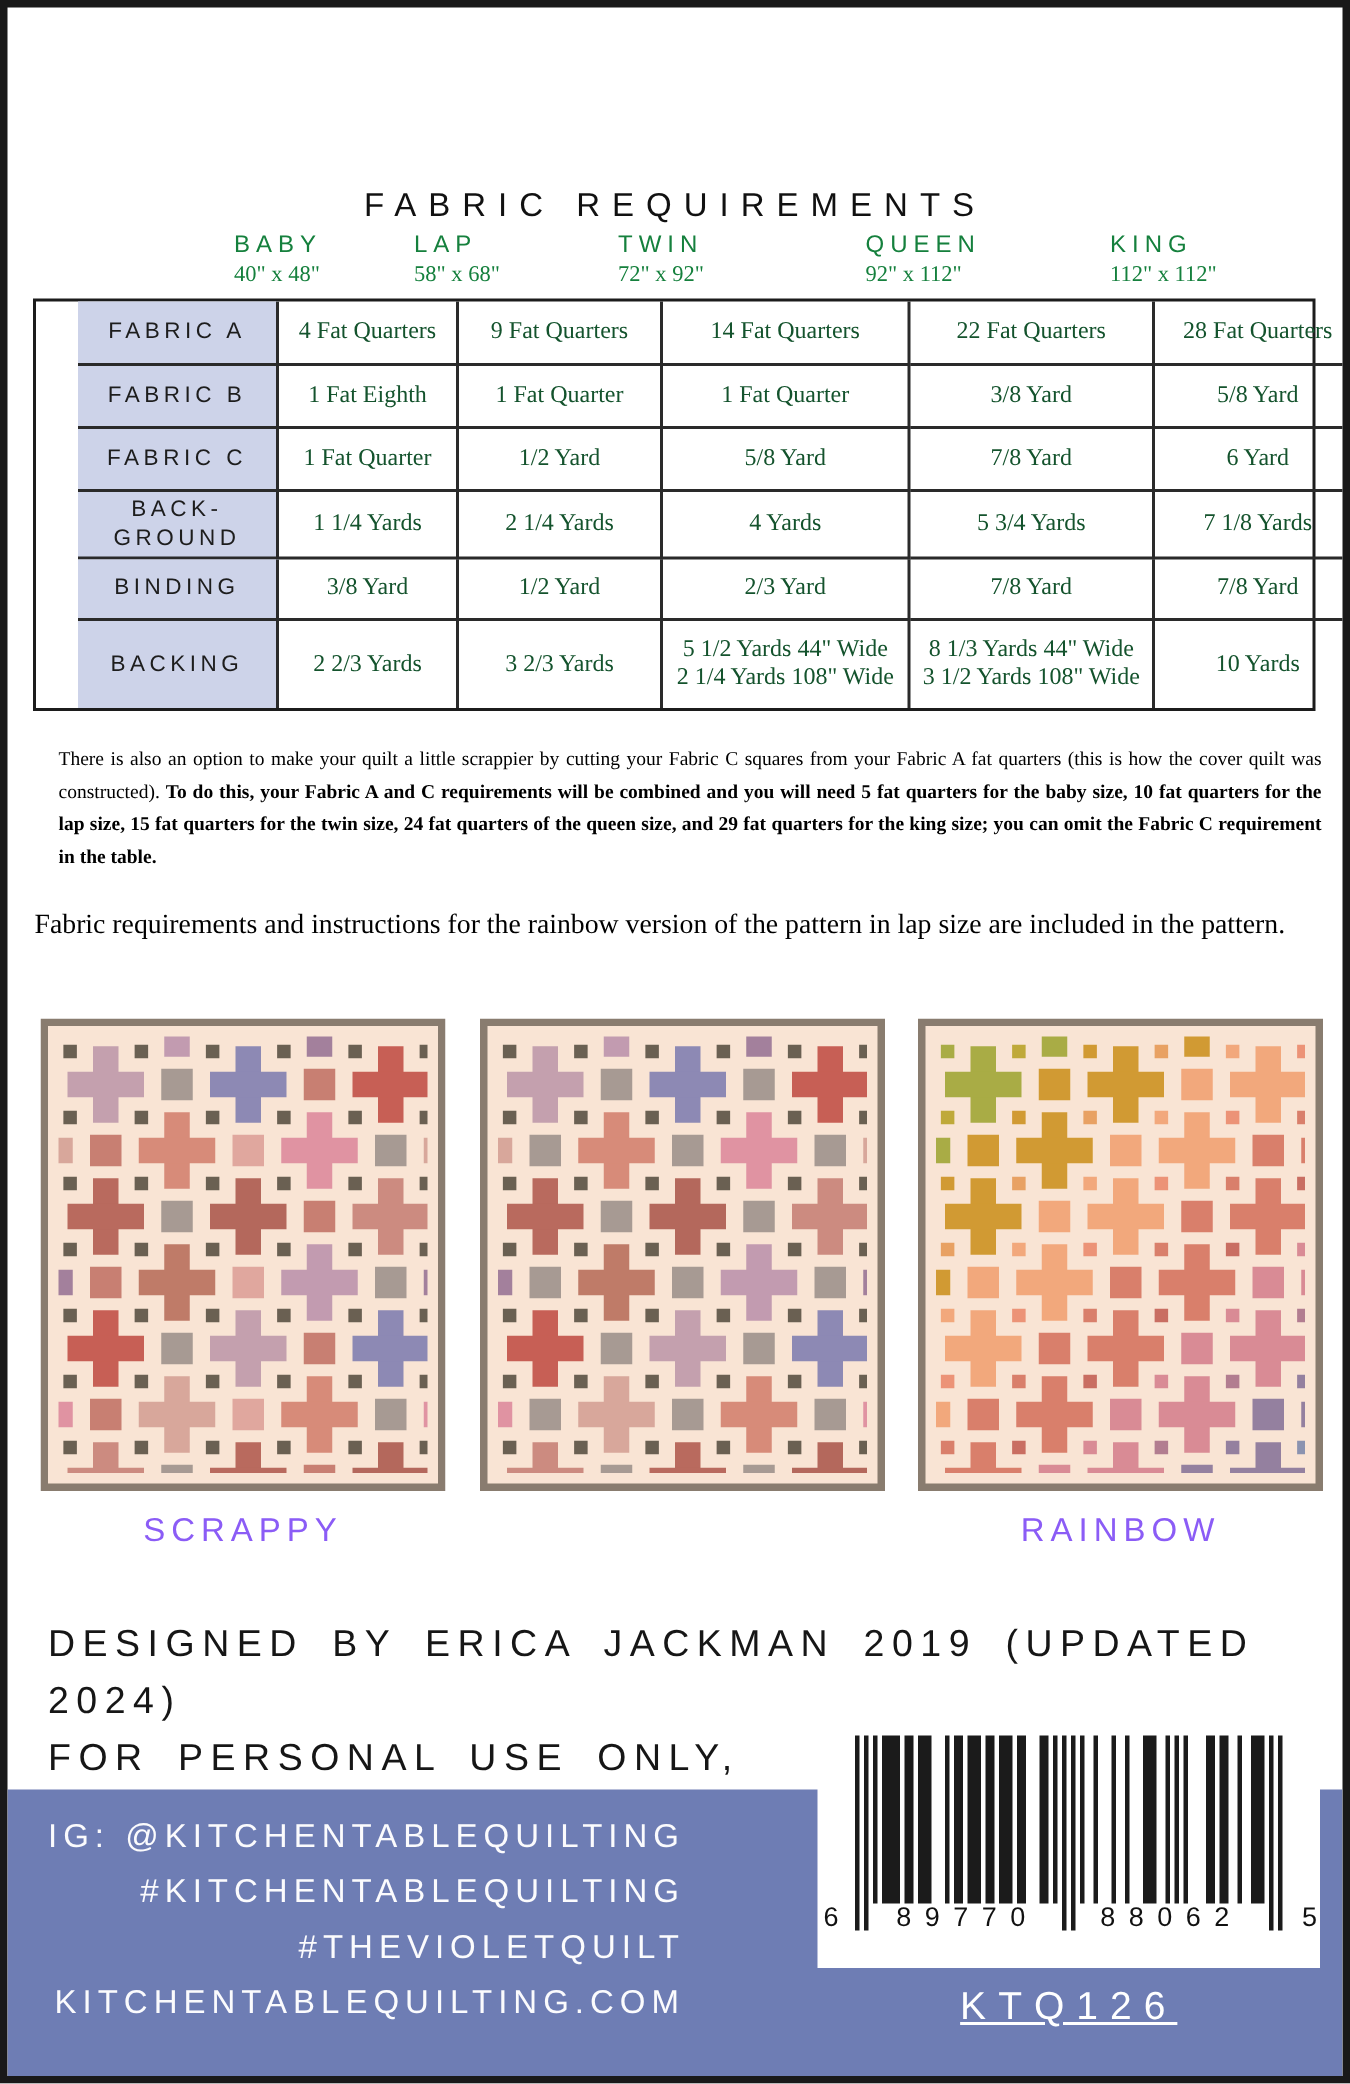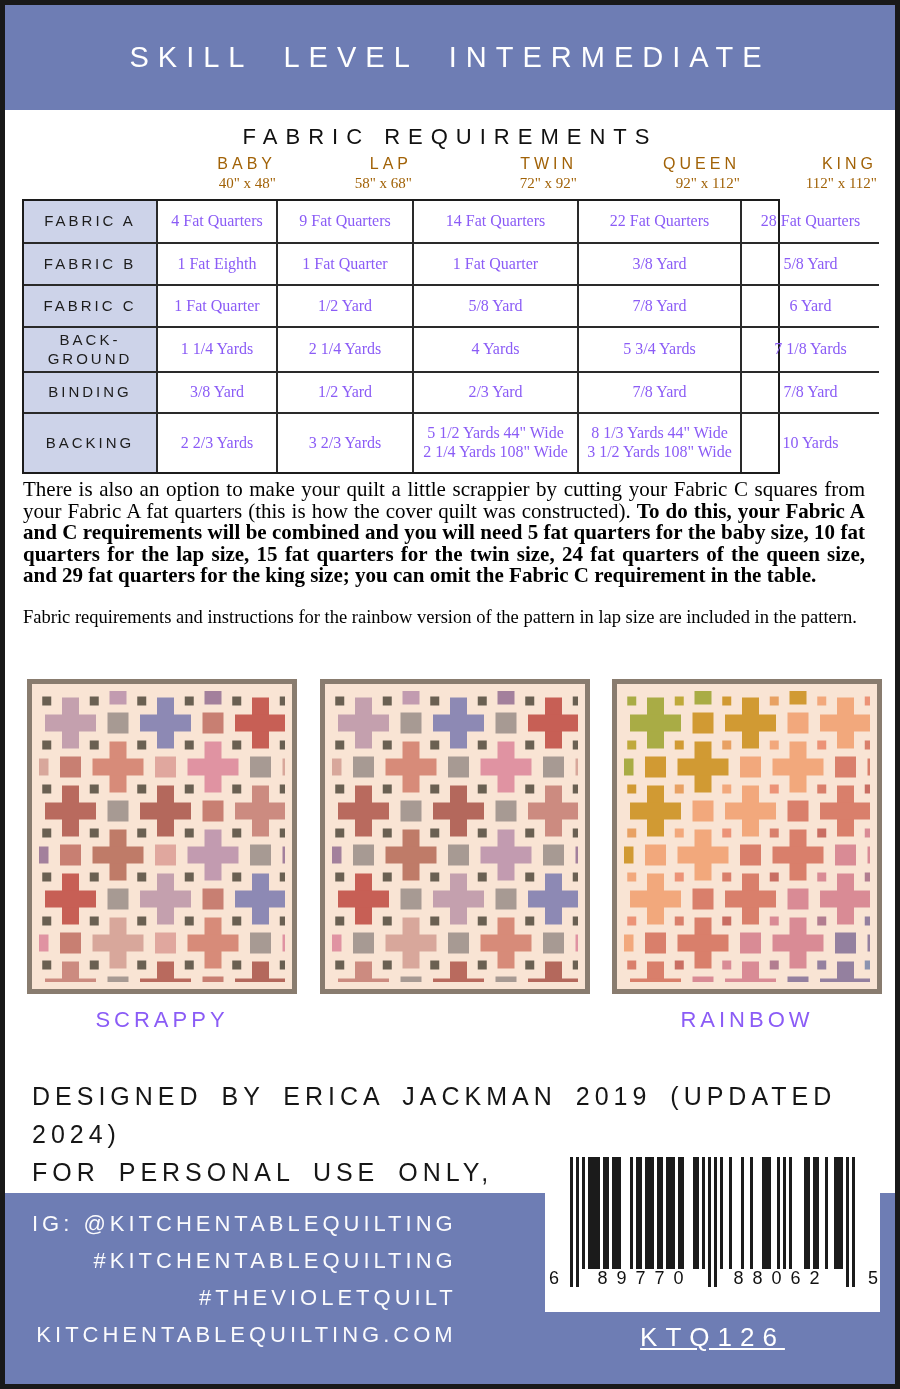--- a/index.html
+++ b/index.html
@@ -19,49 +19,49 @@
   
   .fr-heading{
     position:absolute;left:0;top:119px;width:890px;text-align:center;
     font-size:22px;letter-spacing:8px;color:#111;font-weight:500;
   }
   
   .sizehead{
     position:absolute;left:17px;top:150px;width:855px;
     display:grid;grid-template-columns:134px 120px 136px 165px 163px 137px;
   }
-  .shcell{text-align:right;color:#a16207;}
+  .shcell{text-align:left;color:#15803d;}
   .shname{font-size:16px;letter-spacing:4px;font-weight:500;}
   .shdims{font-family:"Liberation Serif", serif;font-size:15px;margin-top:2px;}
   
   .fr-table{
-    position:absolute;left:17px;top:194px;width:758px;
+    position:absolute;left:17px;top:194px;width:855px;
     display:grid;grid-template-columns:134px 120px 136px 165px 163px 137px;
     grid-template-rows:43px 42px 42px 45px 41px 58px;
-    border:2px solid #1c1c1c;box-sizing:border-box;background:#fff;
+    border:2px solid #1c1c1c;box-sizing:border-box;background:#fff;padding-left:28px;
   }
   .frow{display:contents;}
   .cell{
     border-right:2px solid #2a2a2a;border-bottom:2px solid #2a2a2a;
     display:flex;align-items:center;justify-content:center;text-align:center;
-    box-sizing:border-box;color:#8b5cf6;white-space:pre-line;
+    box-sizing:border-box;color:#14532d;white-space:pre-line;
   }
   .cell.col6{border-right:none;}
   .frow.last .cell{border-bottom:none;}
   .cell.lbl{
     background:#cdd3e9;font-size:15px;letter-spacing:3px;color:#1d1d1d;line-height:1.25;
   }
   .cell.val{
     font-family:"Liberation Serif", serif;font-size:16px;line-height:1.18;
   }
   
   .para1{
     position:absolute;left:18px;top:474px;width:842px;
-    font-family:"Liberation Serif", serif;font-size:21px;line-height:21.5px;
-    color:#000;text-align:justify;margin:0;
+    font-family:"Liberation Serif", serif;font-size:13px;line-height:21.5px;
+    color:#000;text-align:justify;margin:16px;
   }
   .para1 b{font-weight:bold;}
   .para2{
     position:absolute;left:18px;top:601px;width:842px;
     font-family:"Liberation Serif", serif;font-size:18.5px;line-height:22px;
     color:#000;margin:0;
   }
   
   .quilt{position:absolute;top:674px;width:270px;height:315px;}
   .quilt.q0{left:22px;} .quilt.q1{left:315px;} .quilt.q2{left:607px;}
@@ -100,23 +100,20 @@
   .sku{
     position:absolute;left:540px;top:1317px;width:335px;text-align:center;
     color:#ffffff;font-size:26px;letter-spacing:8px;text-decoration:underline;
   }
 </style>
 </head>
 <body>
 
 <div class="page">
 
-  <div class="top-banner">
-    <span>SKILL LEVEL INTERMEDIATE</span>
-  </div>
 
   <div class="fr-heading">FABRIC REQUIREMENTS</div>
 
   <div class="sizehead">
     <div class="shcell"></div>
     <div class="shcell">
       <div class="shname">BABY</div>
       <div class="shdims">40" x 48"</div>
     </div>
     <div class="shcell">

